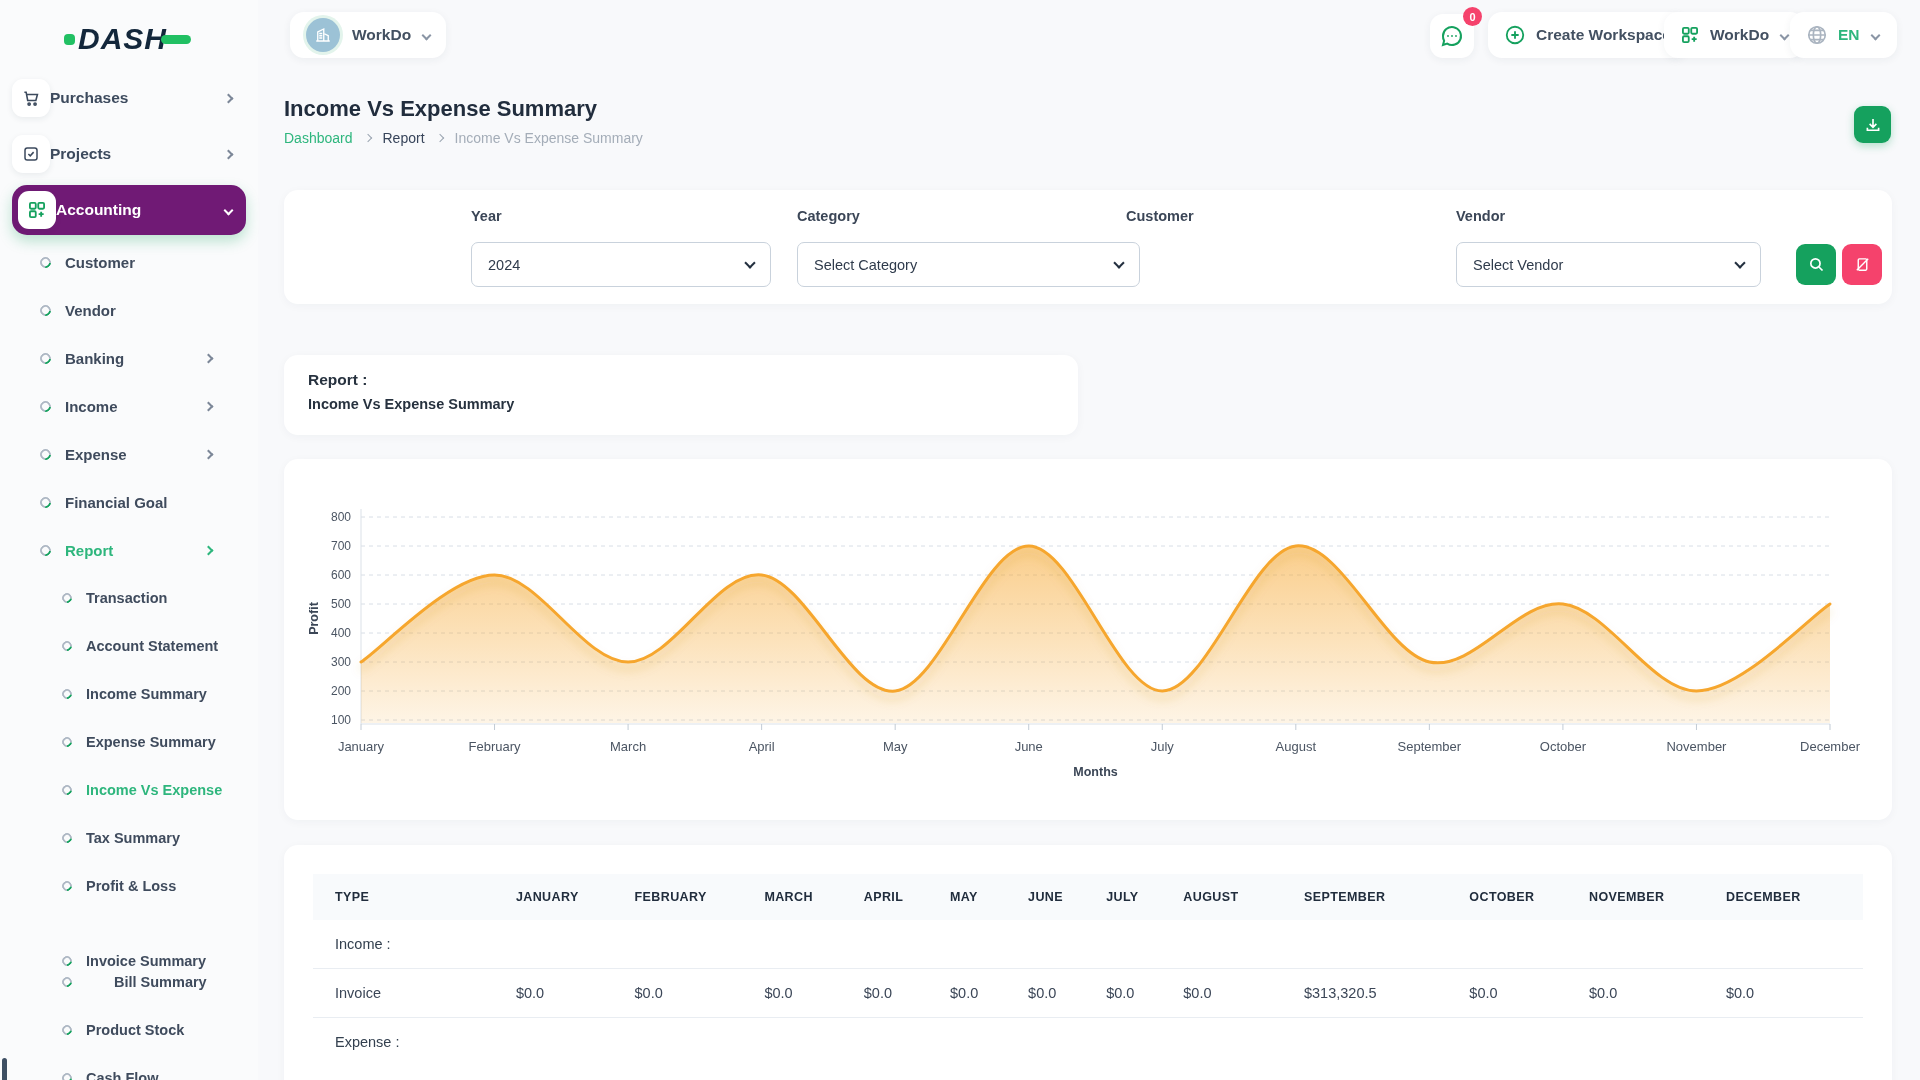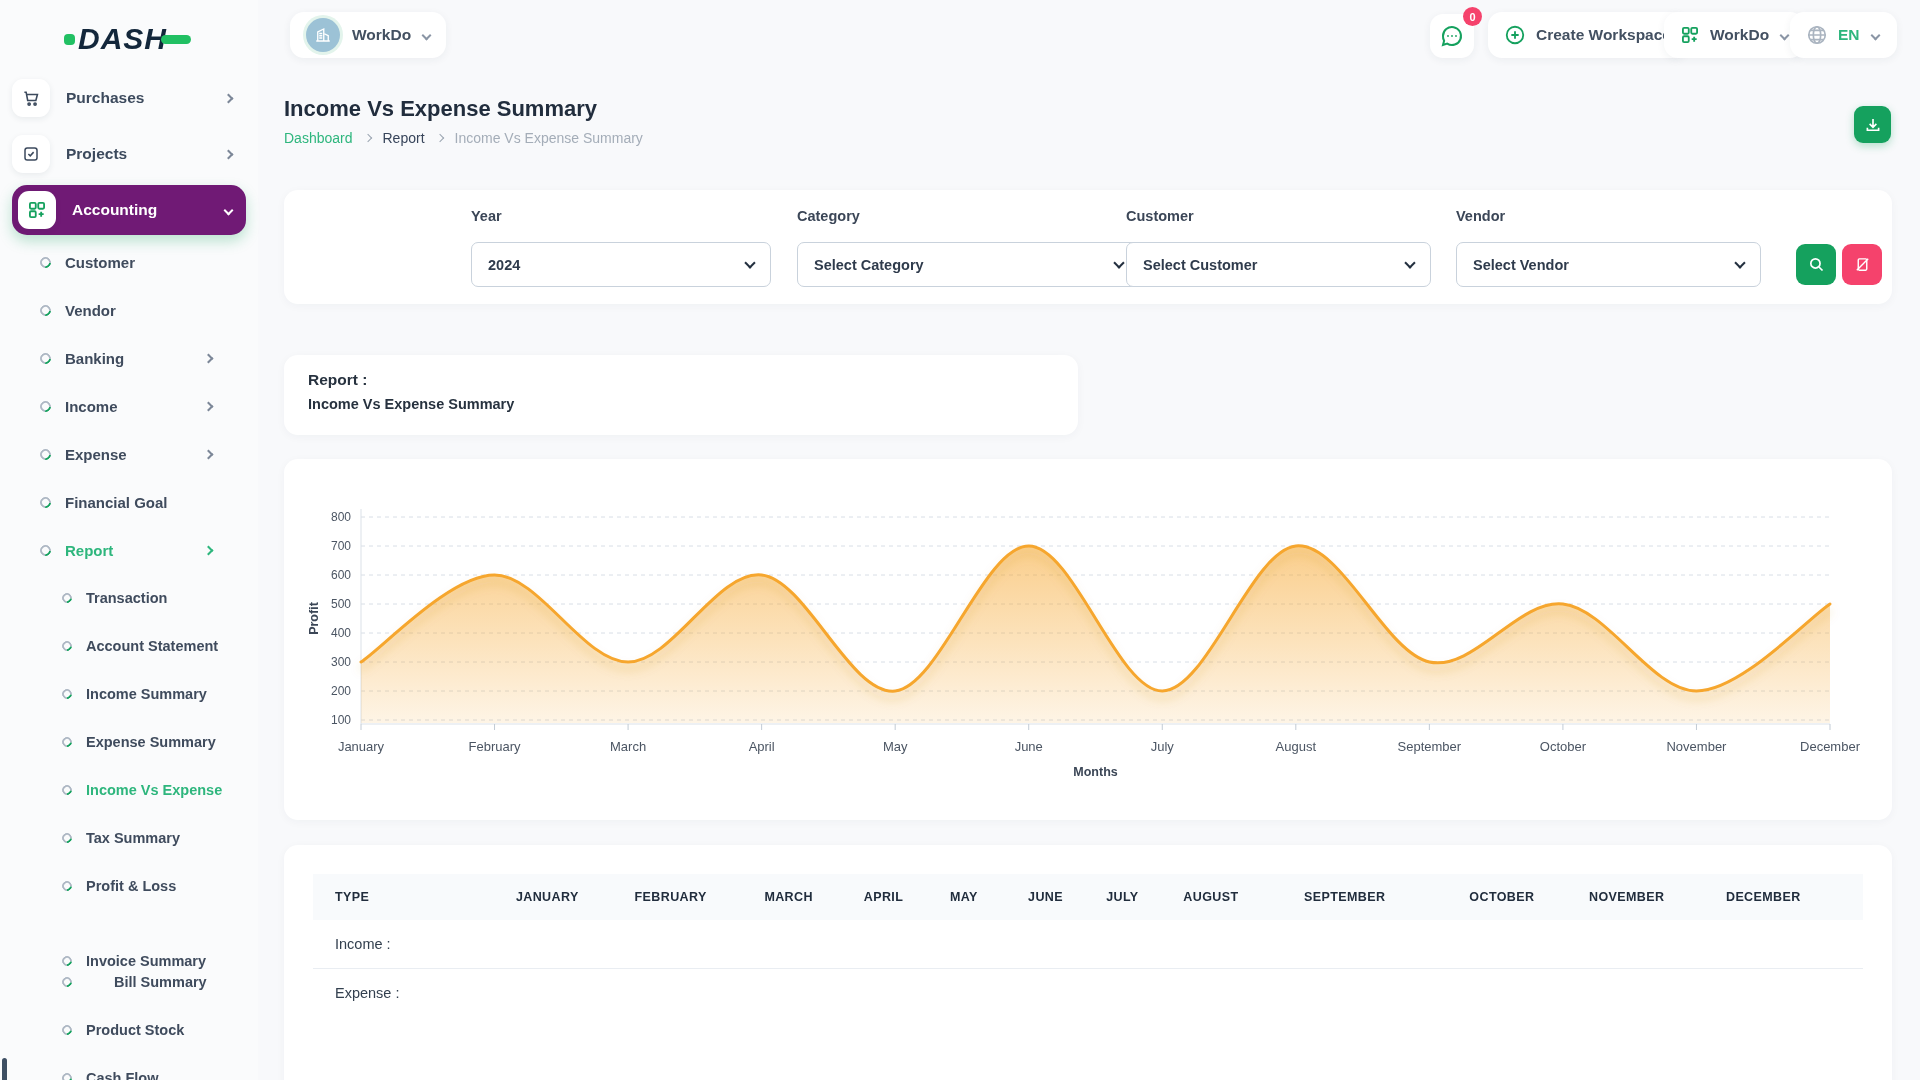--- a/index.html
+++ b/index.html
@@ -9,21 +9,21 @@
   
   .sidebar { position:absolute; left:0; top:0; width:258px; height:1080px; background:#fafbfc; }
   .logo { position:absolute; left:64px; top:22px; display:flex; align-items:center; }
   .logo-dot { width:11px; height:11px; border-radius:4px; background:#21c063; margin-right:3px; }
   .logo-text { font-size:30px; font-weight:800; letter-spacing:1px; color:#13273b; font-style:italic; }
   .logo-dash { width:30px; height:9px; border-radius:5px; background:#21c063; margin-left:-6px; }
 
   .side-item { position:absolute; left:12px; width:234px; height:44px; display:flex; align-items:center; cursor:pointer; }
   .icon-chip { width:38px; height:38px; border-radius:11px; background:#ffffff; box-shadow:0 2px 6px rgba(30,45,70,.08);
                display:flex; align-items:center; justify-content:center; color:#3c4a5d; flex:0 0 38px; }
-  .side-item .lbl { margin-left:16px; font-size:15.5px; font-weight:600; color:#3c4a5d; }
+  .side-item .lbl { margin-left:0; font-size:15.5px; font-weight:600; color:#3c4a5d; }
   .side-item .sp { flex:1; }
   .chev { display:inline-block; width:7px; height:7px; border-right:2px solid currentColor; border-bottom:2px solid currentColor; transform:rotate(-45deg); }
   .chev.down { transform:rotate(45deg); }
   .side-item .chev { color:#7c8798; margin-right:14px; }
 
   .side-item.active-pill { background:#701a75; border-radius:15px; height:50px; box-shadow:0 6px 14px rgba(21,161,94,.28); }
   .side-item.active-pill .icon-chip { margin-left:6px; color:#15a15e; }
   .side-item.active-pill .lbl { color:#ffffff; font-weight:700; }
   .side-item.active-pill .chev { color:#ffffff; }
 
@@ -62,21 +62,21 @@
   .breadcrumb .cur { color:#a4adb8; }
   .breadcrumb .sep { width:6px; height:6px; border-right:1.8px solid #9aa4b0; border-bottom:1.8px solid #9aa4b0; transform:rotate(-45deg); }
   .dl-btn { position:absolute; left:1854px; top:106px; width:37px; height:37px; border-radius:9px; background:#15a15e;
             display:flex; align-items:center; justify-content:center; color:#fff; cursor:pointer; box-shadow:0 3px 8px rgba(21,161,94,.3); }
 
   
   .card { position:absolute; background:#ffffff; border-radius:14px; box-shadow:0 2px 10px rgba(30,45,70,.04); }
   .filter-card { left:284px; top:190px; width:1608px; height:114px; }
   .f-label { position:absolute; top:18px; font-size:14.5px; font-weight:600; color:#3b4657; }
   .f-select { position:absolute; top:52px; height:45px; border:1px solid #c9d2dc; border-radius:7px; background:#fff;
-              display:flex; align-items:center; padding:0 16px; font-size:14.5px; color:#2f3b4c; cursor:pointer;font-weight:bold; }
+              display:flex; align-items:center; padding:0 16px; font-size:14.5px; color:#2f3b4c; cursor:pointer; }
   .f-select .sp { flex:1; }
   .f-select .chev { color:#23303f; width:8px; height:8px; margin-top:-3px; }
   .sq-btn { position:absolute; top:54px; width:40px; height:41px; border-radius:9px; display:flex; align-items:center; justify-content:center; color:#fff; cursor:pointer; }
   .sq-btn.green { background:#15a15e; }
   .sq-btn.pink { background:#f5426c; }
 
   .sum-card .l1 { position:absolute; left:24px; top:16px; font-size:15.5px; font-weight:700; color:#27323f; }
   .sum-card .l2 { position:absolute; left:24px; top:41px; font-size:14.5px; font-weight:700; color:#27323f; }
 
   .chart-card { left:284px; top:459px; width:1608px; height:361px; }
@@ -299,25 +299,20 @@
         <span class="sp"></span>
       <span class="chev down"></span>
     </div>
     <span class="f-label" style="left:513px;">Category</span>
     <div class="f-select" style="left:513px; width:343px;">
       <span>Select Category</span>
         <span class="sp"></span>
       <span class="chev down"></span>
     </div>
     <span class="f-label" style="left:842px;">Customer</span>
-    <div class="f-select" style="left:842px; width:305px;">
-      <span>Select Customer</span>
-        <span class="sp"></span>
-      <span class="chev down"></span>
-    </div>
     <span class="f-label" style="left:1172px;">Vendor</span>
     <div class="f-select" style="left:1172px; width:305px;">
       <span>Select Vendor</span>
         <span class="sp"></span>
       <span class="chev down"></span>
     </div>
     <div class="sq-btn green" style="left:1512px;">
       <svg class="ic" width="17" height="17" viewBox="0 0 24 24" fill="none" stroke="#ffffff" stroke-width="2.4">
         <circle cx="10.5" cy="10.5" r="6.5"></circle>
           <path d="m15.5 15.5 5 5"></path>
@@ -427,20 +422,35 @@
             <th>SEPTEMBER</th>
             <th>OCTOBER</th>
             <th>NOVEMBER</th>
             <th>DECEMBER</th>
           </tr>
         </thead>
       <tbody id="table-body">
           <tr class="grp">
             <td colspan="13">Income :</td>
           </tr>
+          <tr>
+            <td>Invoice</td>
+            <td>$0.0</td>
+            <td>$0.0</td>
+            <td>$0.0</td>
+            <td>$0.0</td>
+            <td>$0.0</td>
+            <td>$0.0</td>
+            <td>$0.0</td>
+            <td>$0.0</td>
+            <td>$313,320.5</td>
+            <td>$0.0</td>
+            <td>$0.0</td>
+            <td>$0.0</td>
+          </tr>
           <tr class="grp">
             <td colspan="13">Expense :</td>
           </tr>
         </tbody>
     </table>
   </div>
 
 </div>
 
 </body></html>

